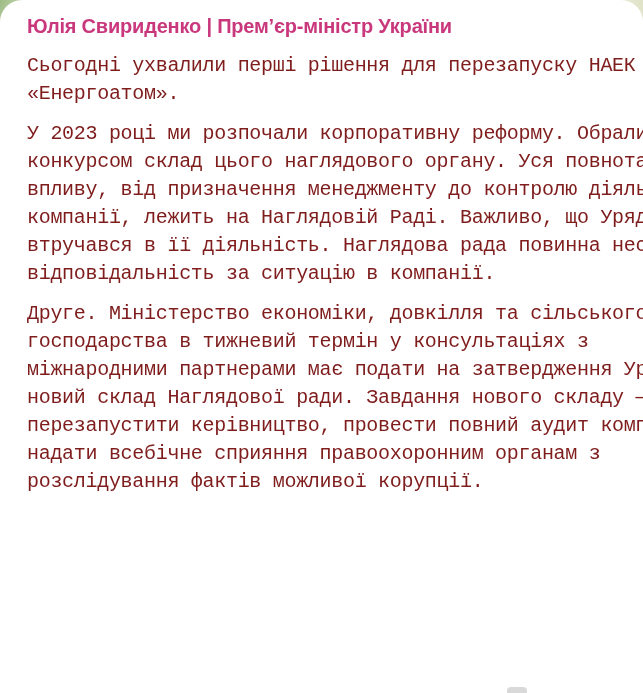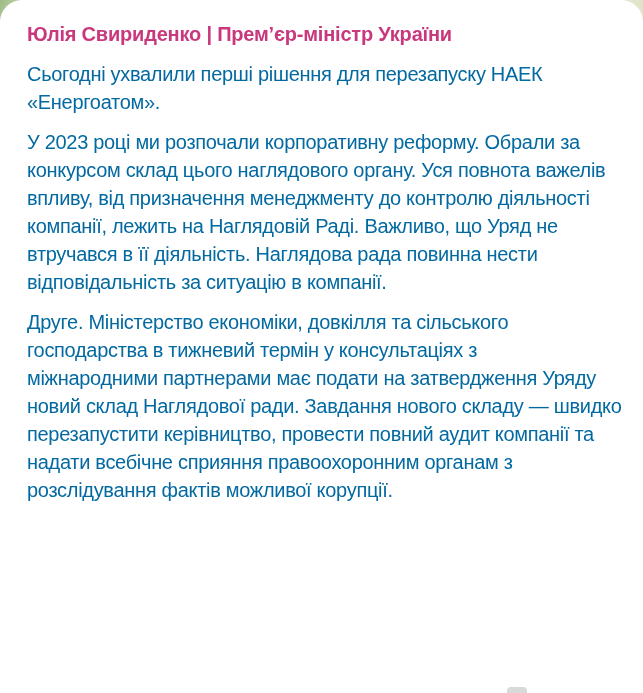--- a/index.html
+++ b/index.html
@@ -26,40 +26,41 @@
     right: 0;
     background: linear-gradient(245deg,
       #dfe2c6 0%, #eaecd8 40%, #ffffff 80%);
   }
 
   
   .bubble {
     position: absolute; inset: 0; z-index: 1;
     background: #ffffff;
     border-radius: 22px 22px 0 0;
-    padding: 20px 26px 0 27px;
+    padding: 12px 26px 0 27px;
   }
 
   .channel-name {
     color: var(--channel_pink, #c9387d);
     font-size: 20px;
     font-weight: 700;
     line-height: 28px;
     letter-spacing: -0.2px;
     white-space: pre;
     cursor: pointer;
   }
 
   .msg p {
-    color: #0369a1;
+    color: #7f1d1d;
     font-size: 20px;
     line-height: 28px;
     letter-spacing: -0.3px;
     white-space: pre;
     margin-top: 12px;
+    font-family: Liberation Mono, monospace;
   }
 
   
   .bottom-nub {
     position: absolute;
     left: 507px; bottom: -2px; z-index: 2;
     width: 20px; height: 8px;
     background: var(--nub_grey, #d9d9d9);
     border-radius: 4px 4px 0 0;
   }

